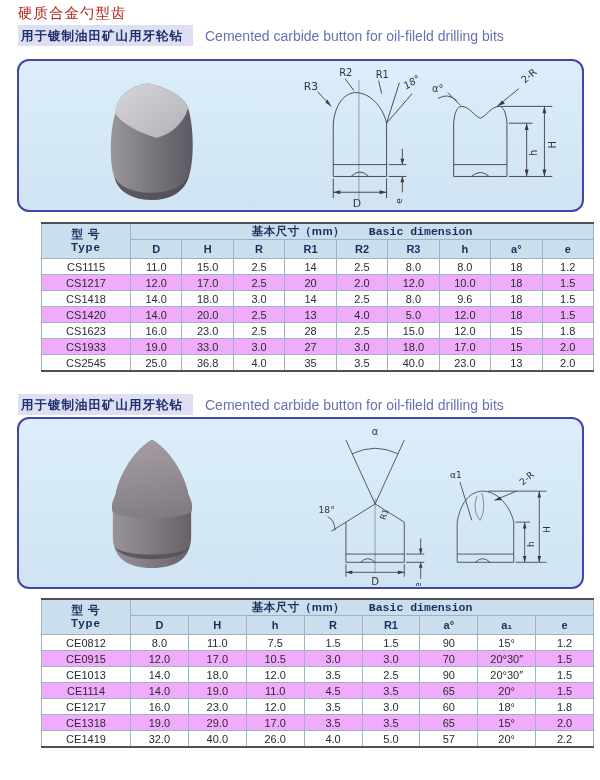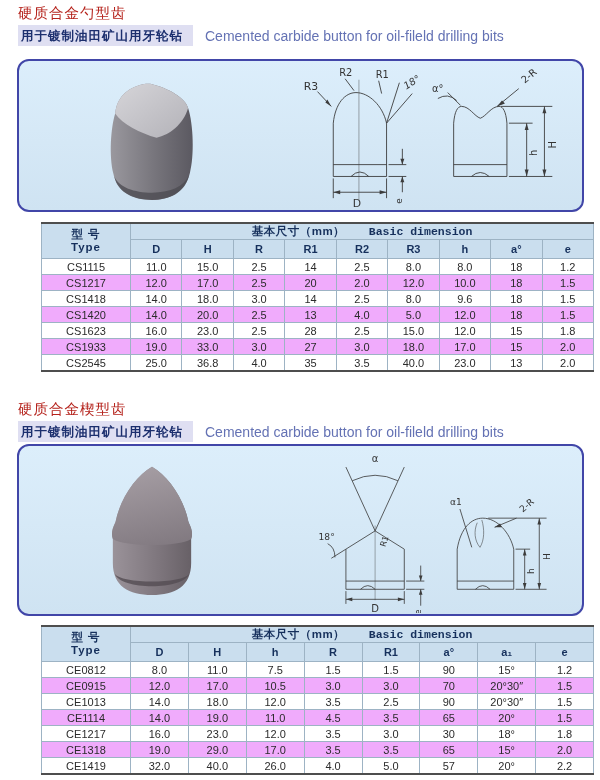--- a/index.html
+++ b/index.html
@@ -244,21 +244,20 @@
             <td>40.0</td>
             <td>23.0</td>
             <td>13</td>
             <td>2.0</td>
           </tr>
         </tbody>
     </table>
   </div>
 
   <div class="section sec2">
-    <div class="sec-title">硬质合金楔型齿</div>
     <div class="subtitle-row">
       <span class="sub-cn">用于镀制油田矿山用牙轮钻</span>
       <span class="sub-en">Cemented carbide button for oil-fileld drilling bits</span>
     </div>
 
     <div class="panel">
       <svg class="photo" width="178" height="160" viewBox="0 0 200 170">
         <defs>
           <linearGradient id="pg3" x1="0" y1="0" x2="1" y2="0">
             <stop offset="0" stop-color="#9b939a"></stop>
@@ -397,21 +396,21 @@
             <td>20°</td>
             <td>1.5</td>
           </tr>
           <tr>
             <td>CE1217</td>
             <td>16.0</td>
             <td>23.0</td>
             <td>12.0</td>
             <td>3.5</td>
             <td>3.0</td>
-            <td>30</td>
+            <td>60</td>
             <td>18°</td>
             <td>1.8</td>
           </tr>
           <tr class="alt">
             <td>CE1318</td>
             <td>19.0</td>
             <td>29.0</td>
             <td>17.0</td>
             <td>3.5</td>
             <td>3.5</td>

